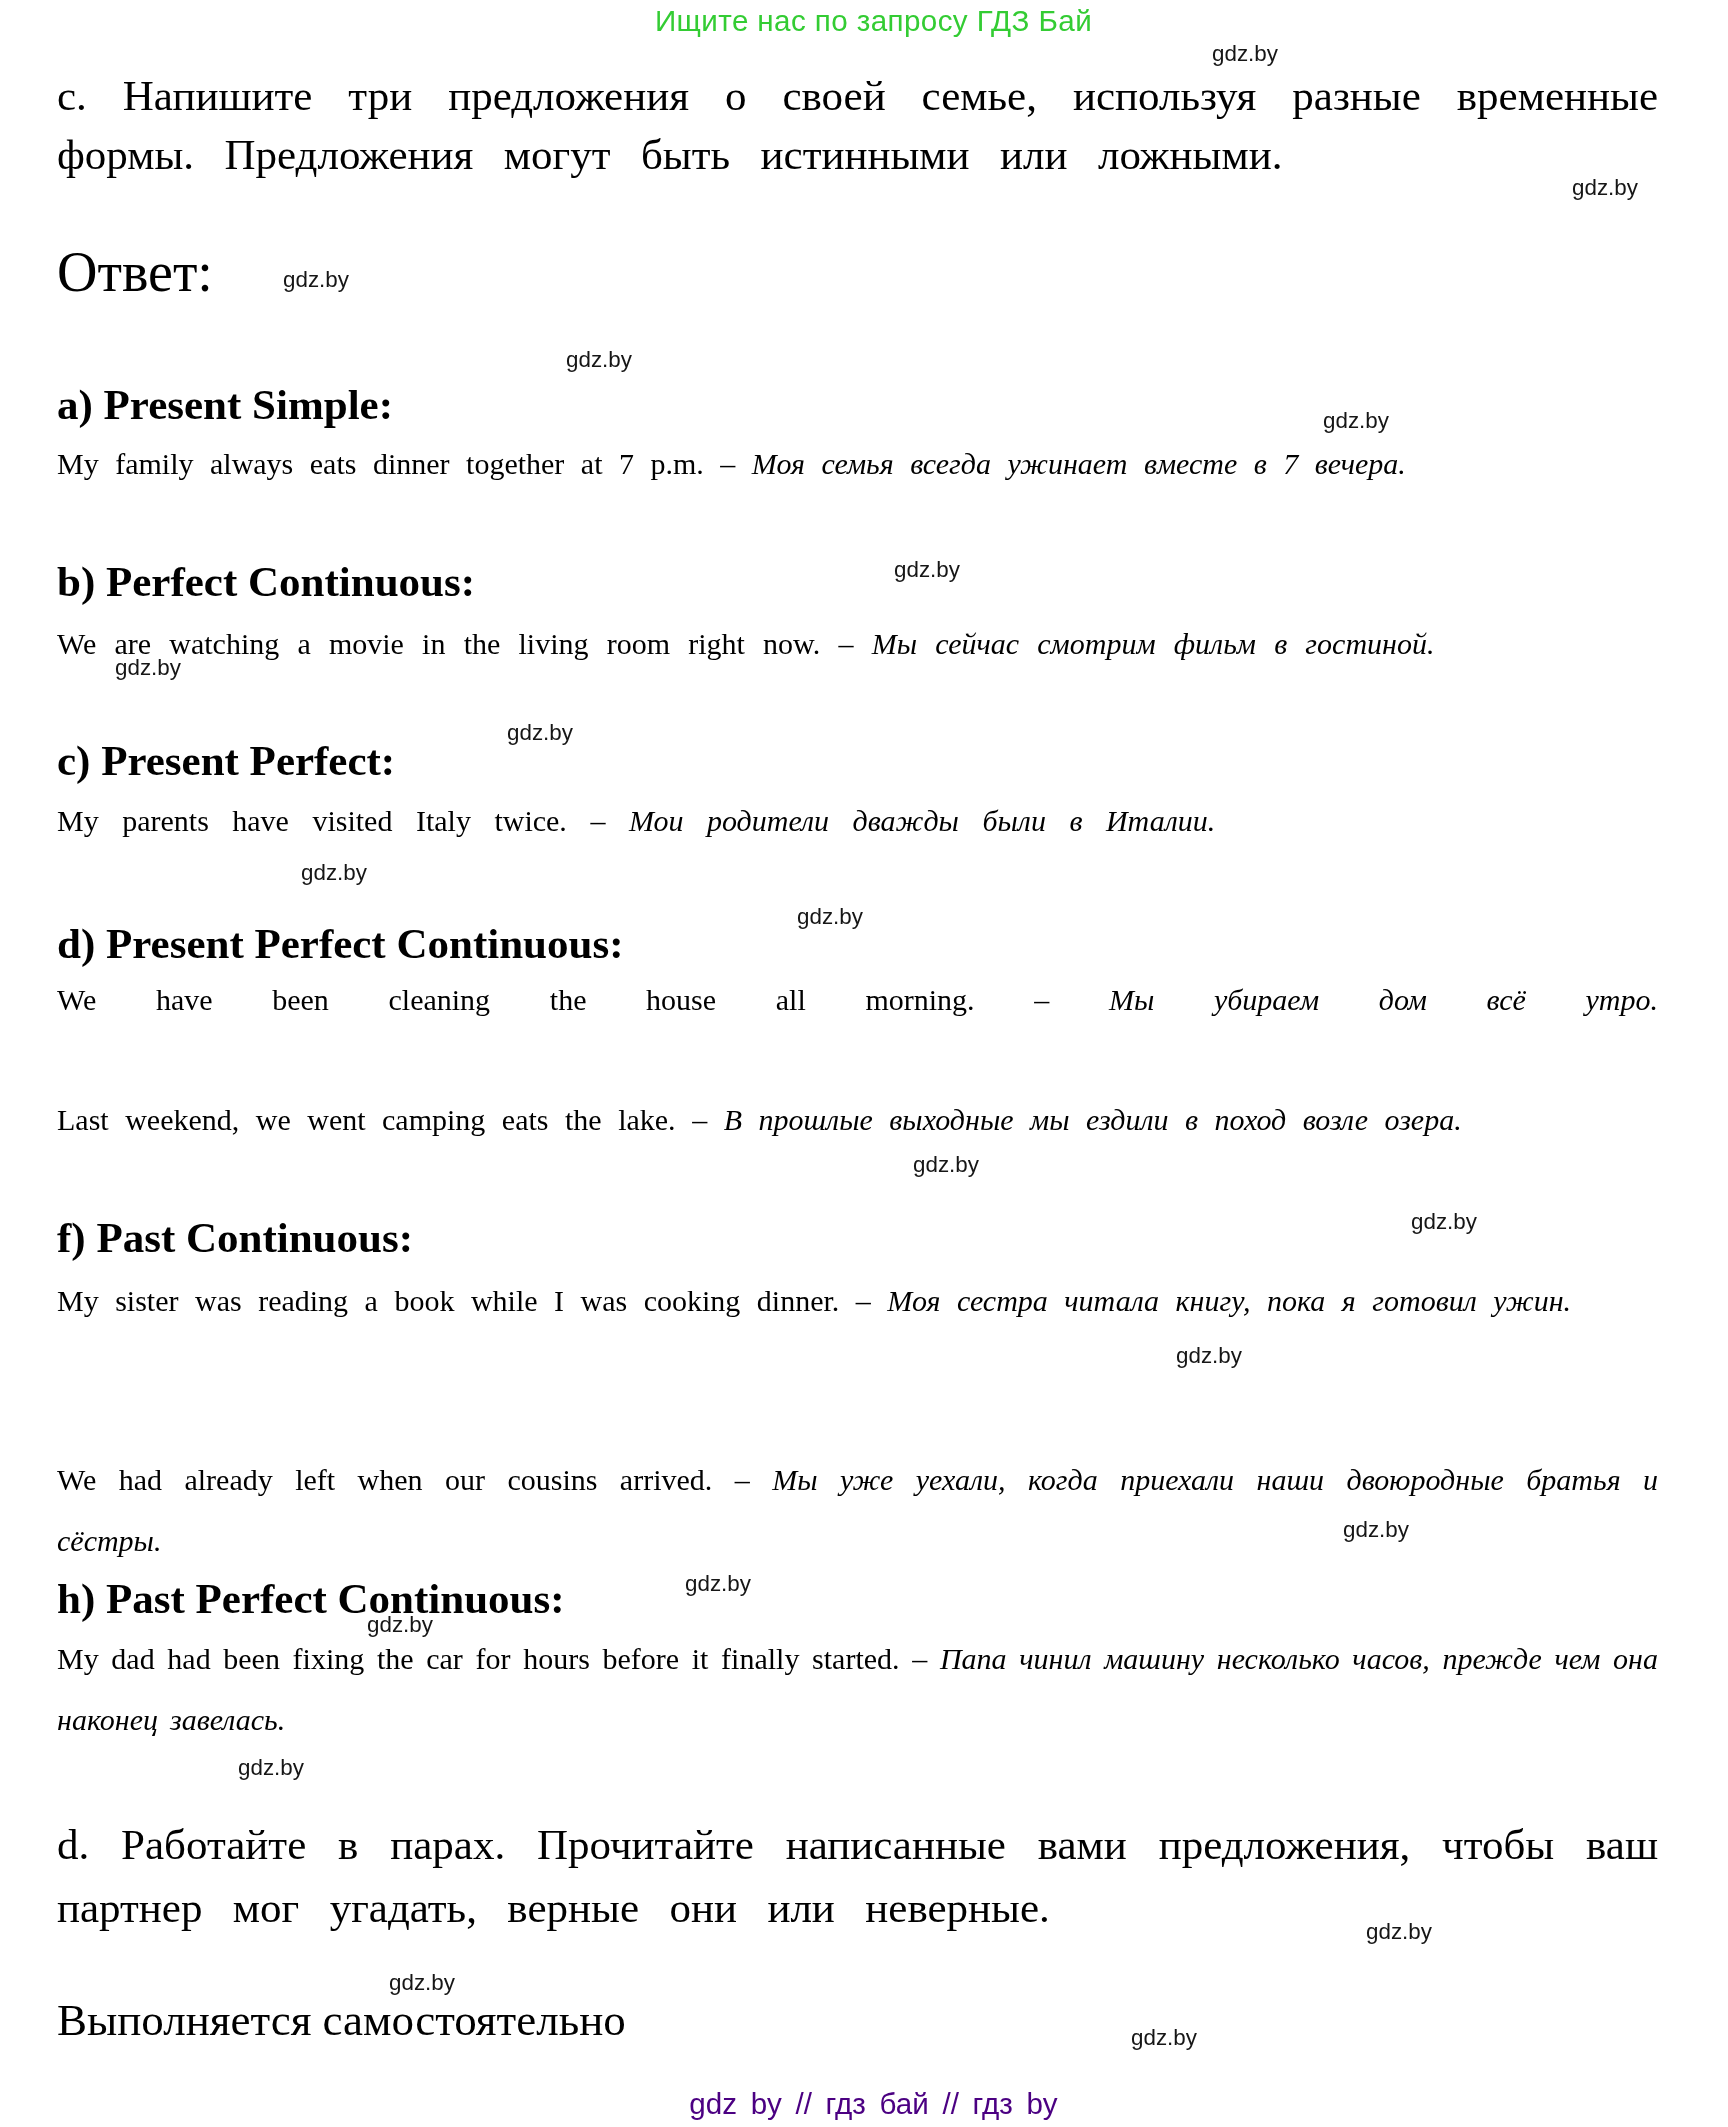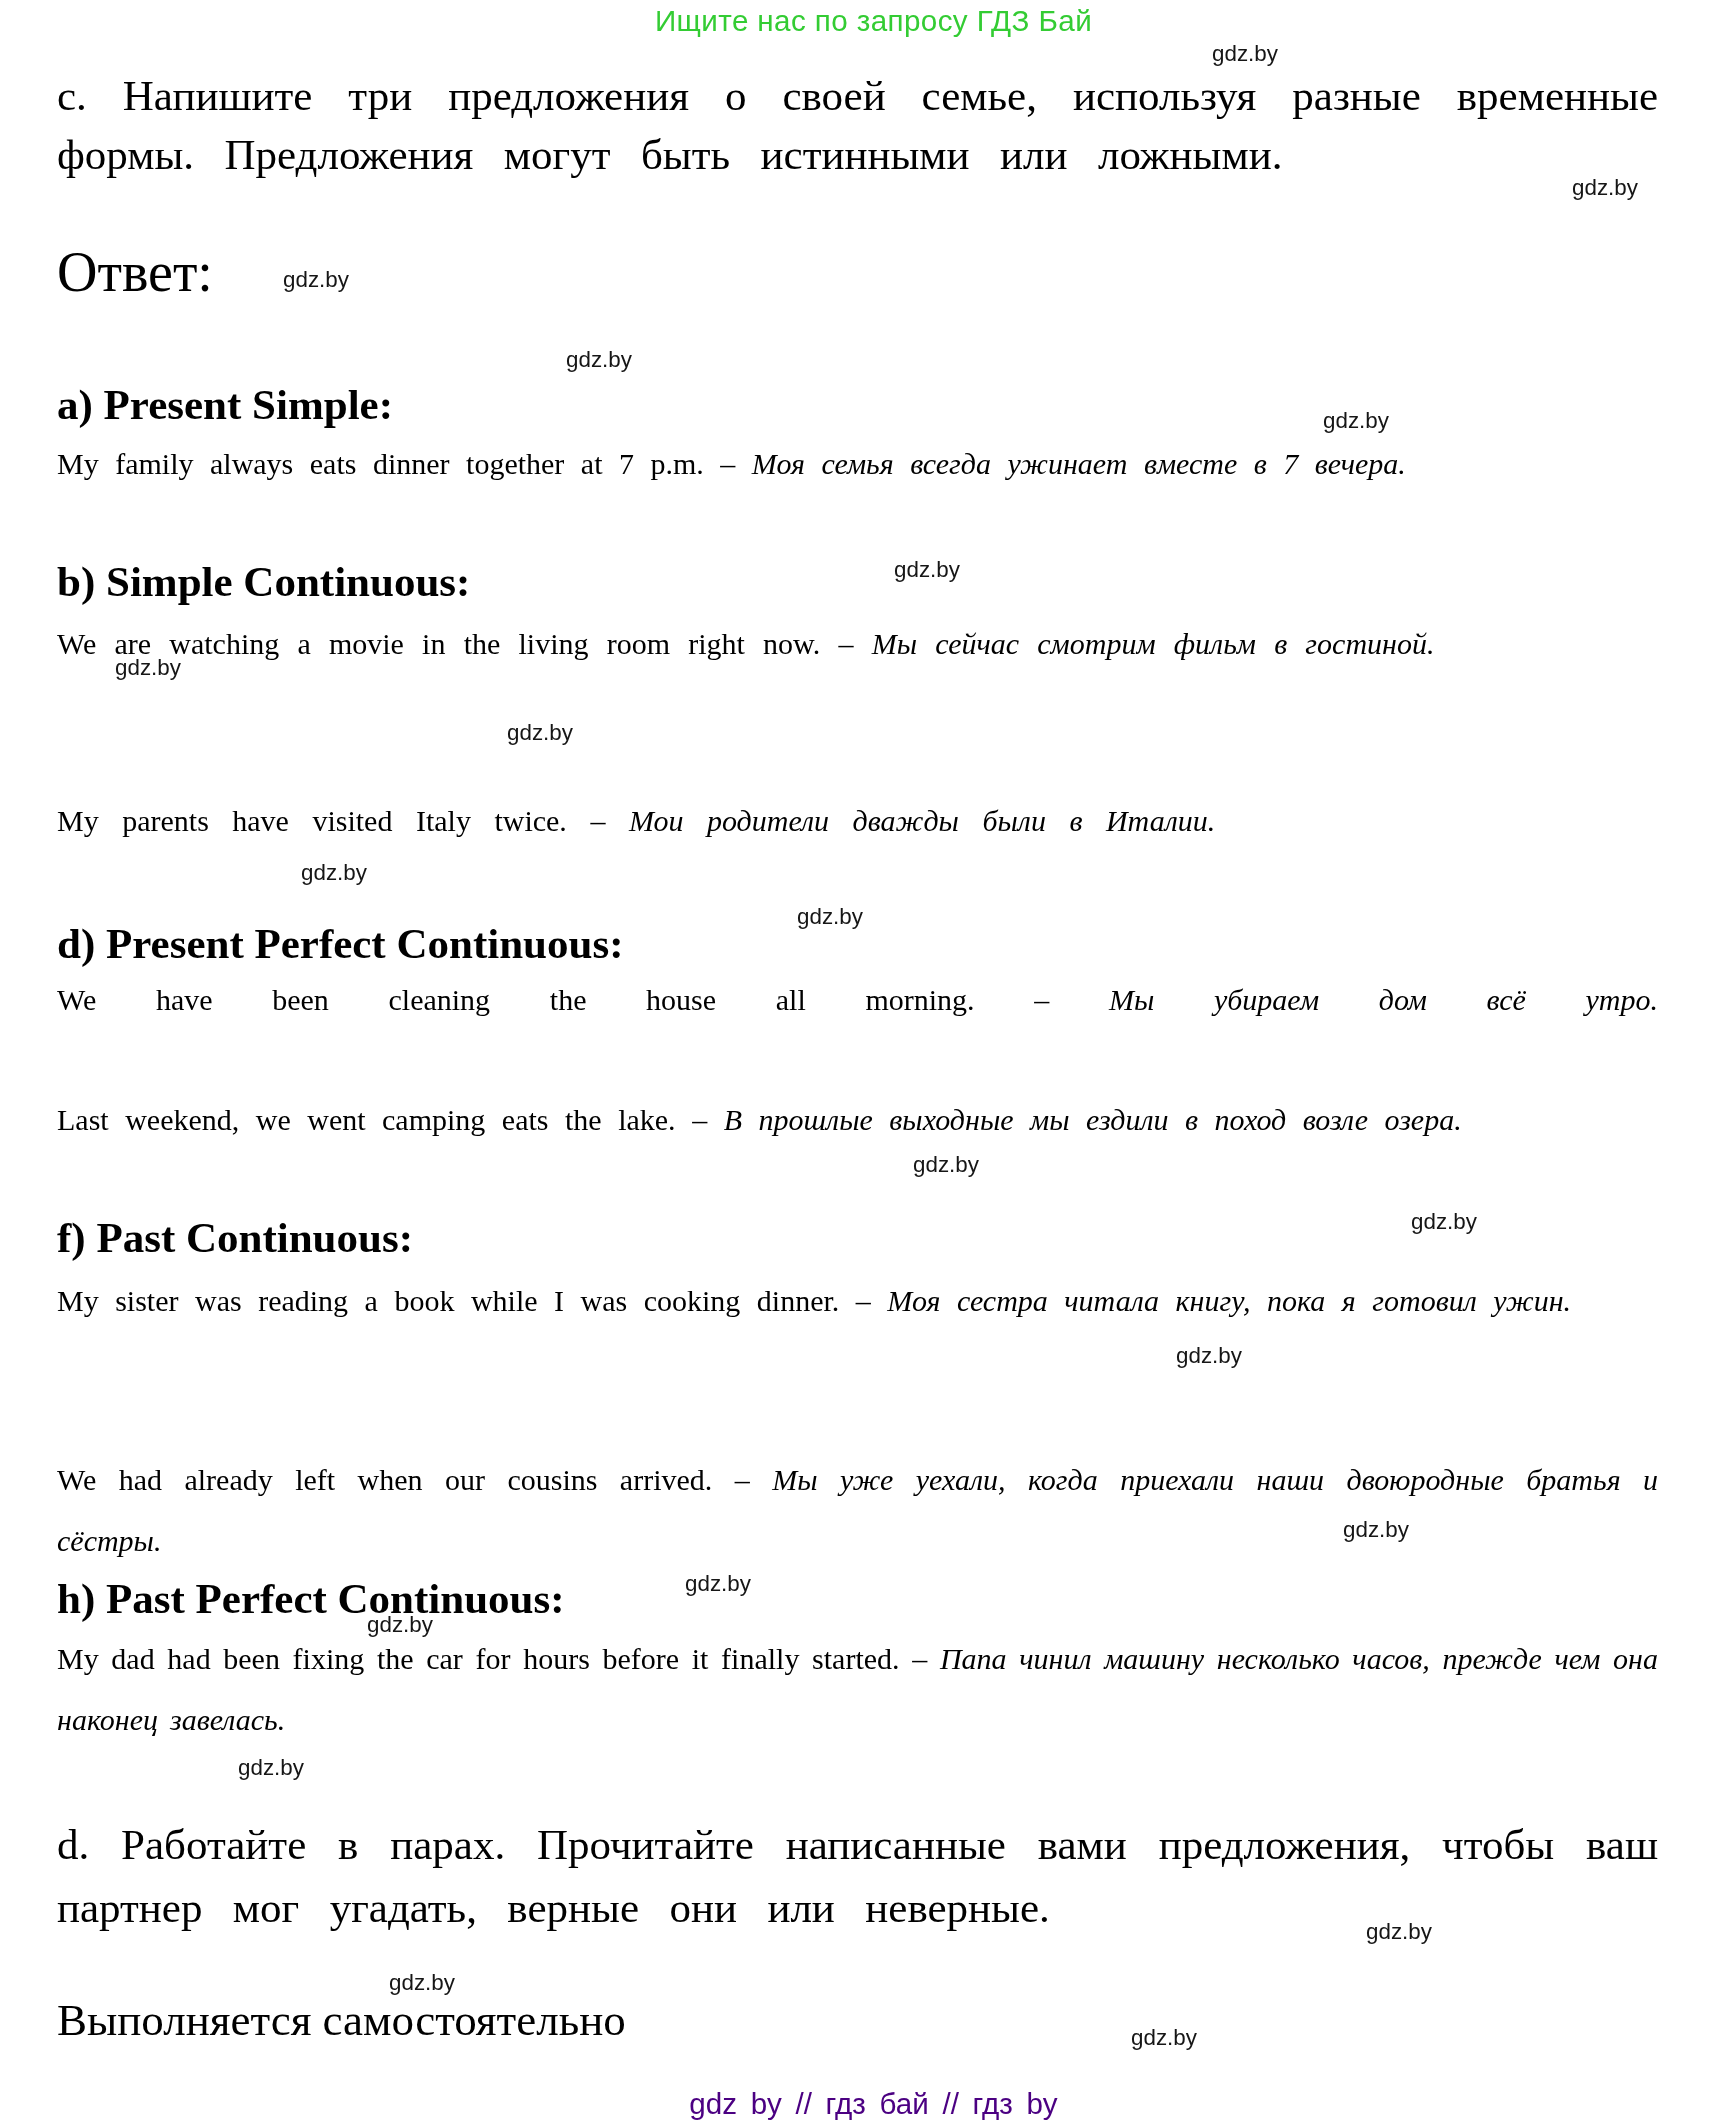--- a/index.html
+++ b/index.html
@@ -57,23 +57,24 @@
 
   <div class="promo">Ищите нас по запросу ГДЗ Бай</div>
 
   <p class="block para" style="top:66px"><span>с.</span> <span>Напишите три предложения о своей семье, используя разные временные формы. Предложения могут быть истинными или ложными.</span></p>
 
   <div class="block otvet" style="top:242px">Ответ:</div>
 
   <div class="block head" style="top:380px">a) Present Simple:</div>
   <p class="block sent" style="top:433px; word-spacing:9px"><span>My family always eats dinner together at 7 p.m.</span> <span>–</span> <span class="ru">Моя семья всегда ужинает вместе в 7 вечера.</span></p>
 
-  <div class="block head" style="top:557px">b) Simple Continuous:</div>
+  <div class="block head" style="top:557px">b) Perfect Continuous:</div>
   <p class="block sent" style="top:613px; word-spacing:10.7px"><span>We are watching a movie in the living room right now.</span> <span>–</span> <span class="ru">Мы сейчас смотрим фильм в гостиной.</span></p>
 
+  <div class="block head" style="top:736px">c) Present Perfect:</div>
   <p class="block sent" style="top:790px; word-spacing:16px"><span>My parents have visited Italy twice.</span> <span>–</span> <span class="ru">Мои родители дважды были в Италии.</span></p>
 
   <div class="block head" style="top:919px">d) Present Perfect Continuous:</div>
   <p class="block sent fill-line" style="top:969px; word-spacing:7.2px"><span>We have been cleaning the house all morning.</span> <span>–</span> <span class="ru">Мы убираем дом всё утро.</span></p>
 
   <p class="block sent" style="top:1089px; word-spacing:9px"><span>Last weekend, we went camping eats the lake.</span> <span>–</span> <span class="ru">В прошлые выходные мы ездили в поход возле озера.</span></p>
 
   <div class="block head" style="top:1213px">f) Past Continuous:</div>
   <p class="block sent" style="top:1270px; word-spacing:9px"><span>My sister was reading a book while I was cooking dinner.</span> <span>–</span> <span class="ru">Моя сестра читала книгу, пока я готовил ужин.</span></p>
 

